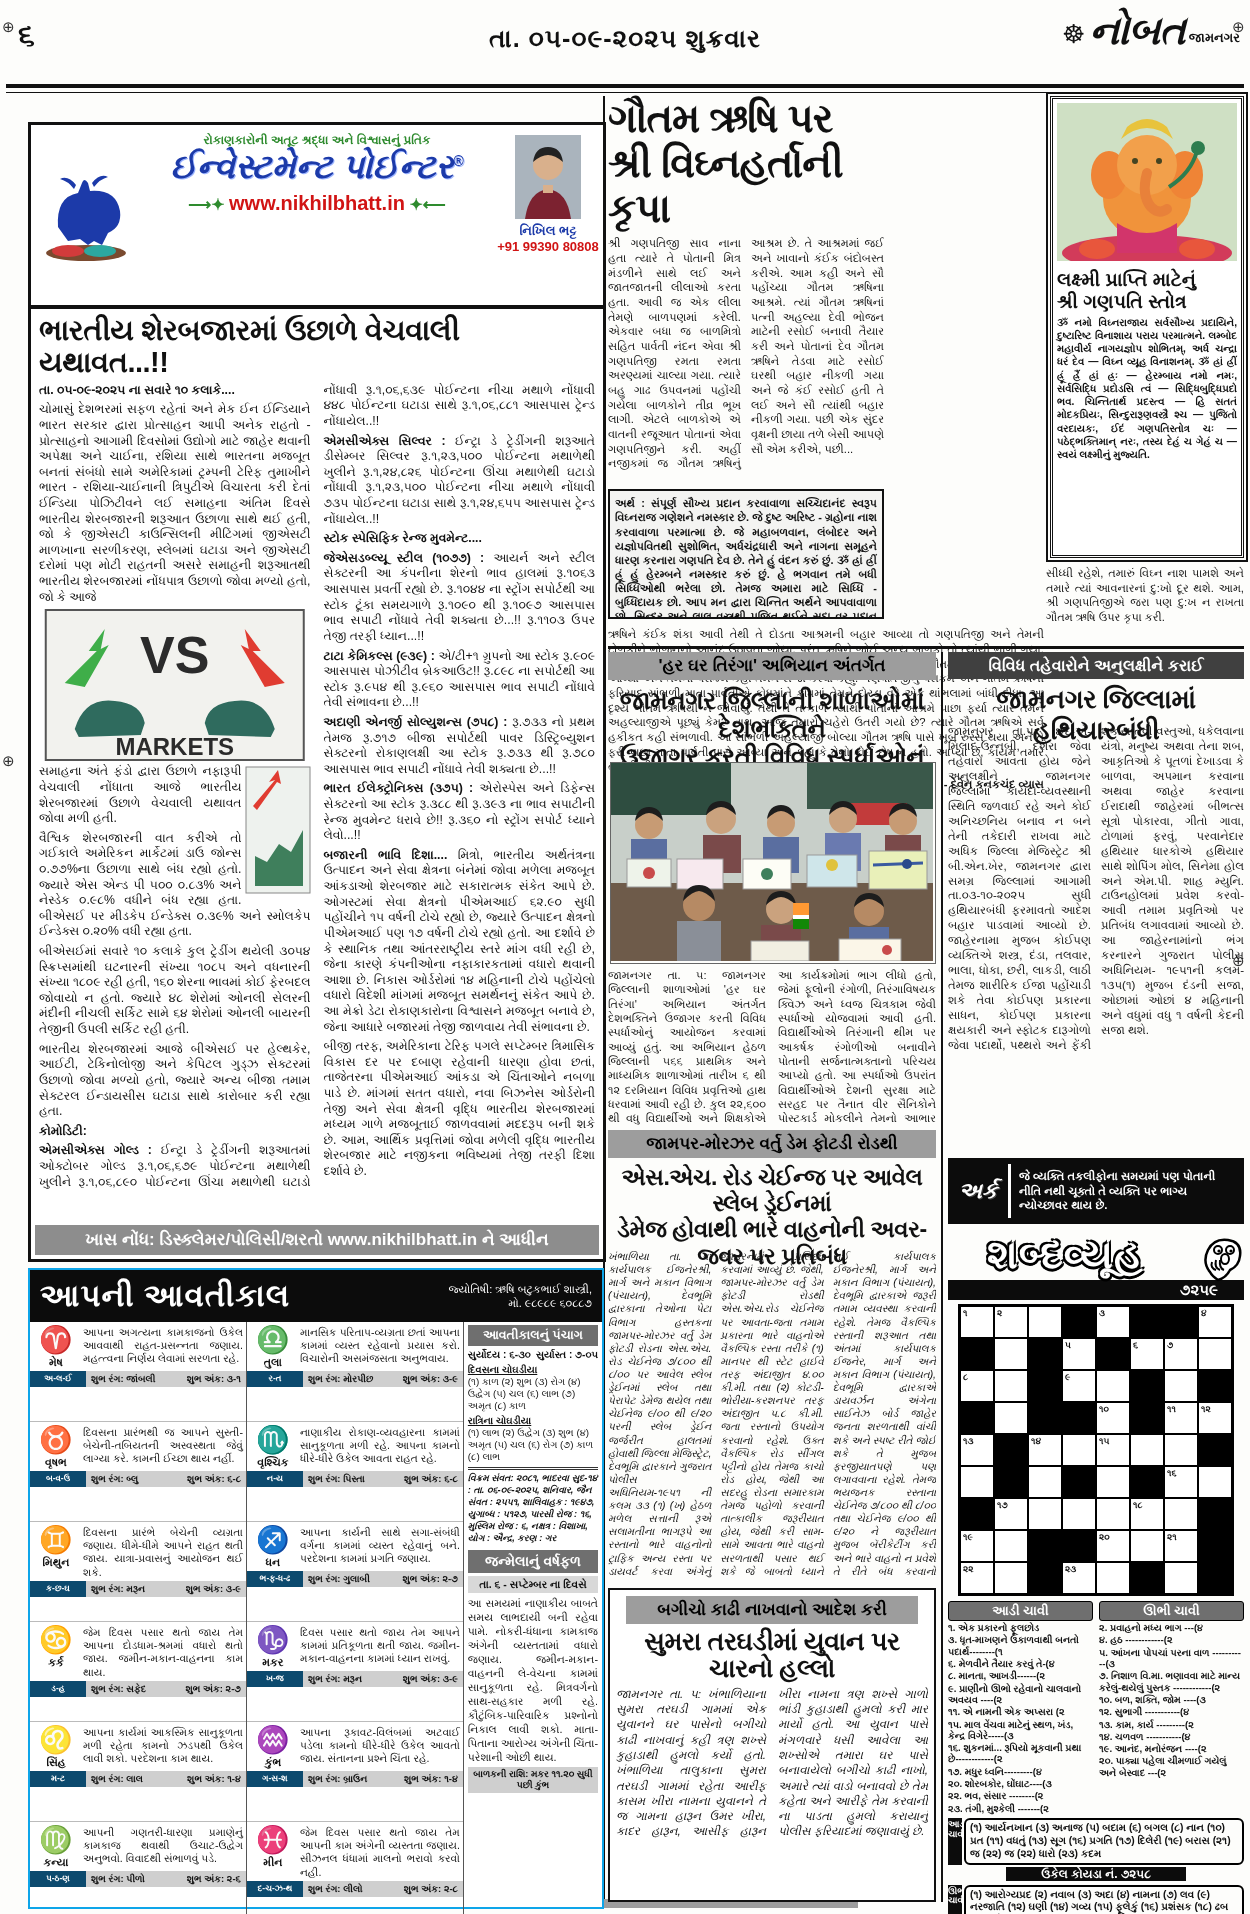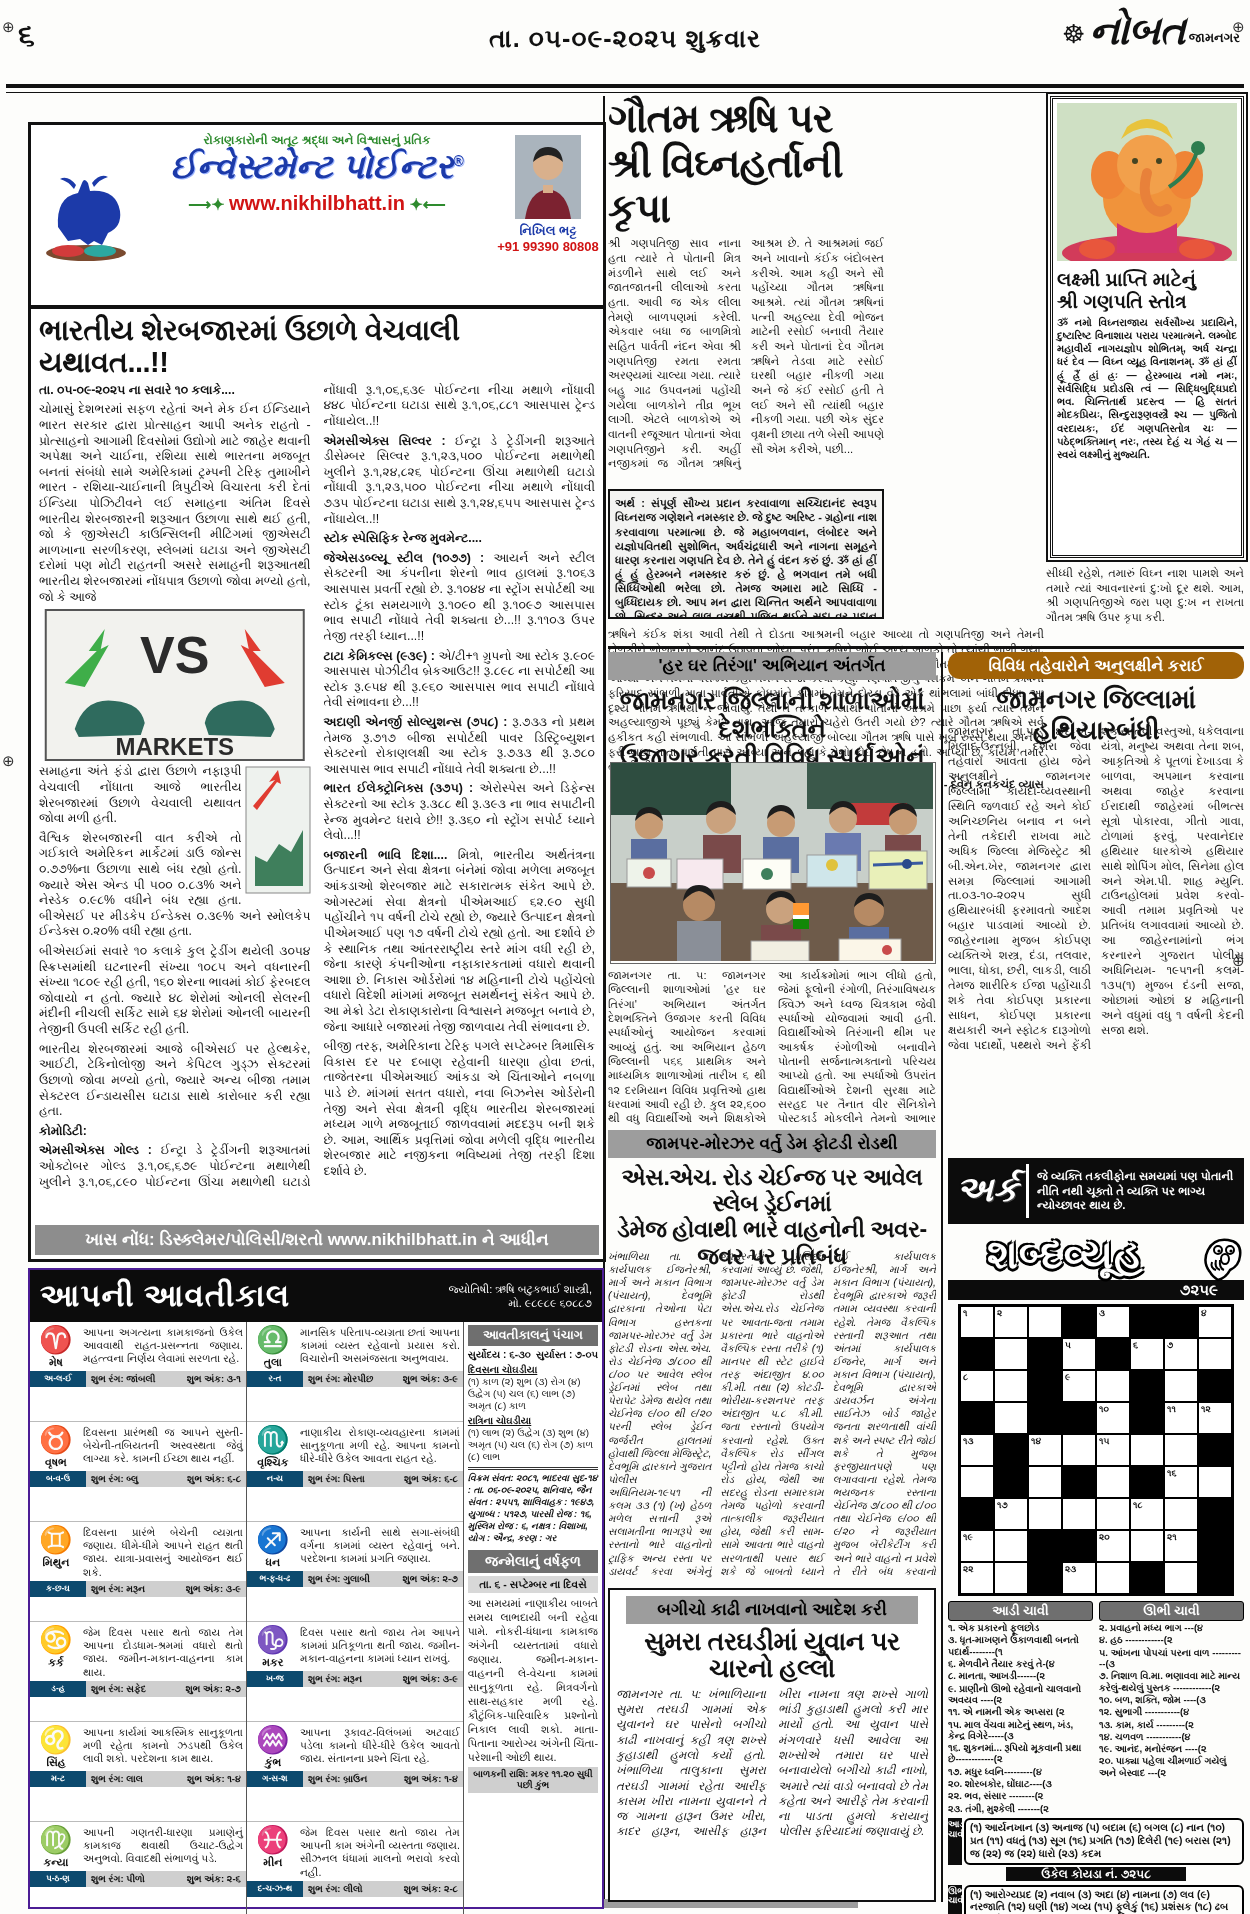--- a/index.html
+++ b/index.html
@@ -31,21 +31,21 @@
   .stockbox{left:28px;top:306px;width:572px;height:950px;border:3px solid #111;background:#fff;}
   .stock-headline{font-size:29px;font-weight:bold;line-height:1.1;padding:6px 8px 2px 8px;letter-spacing:-0.5px;}
   .stockflow{column-count:2;column-gap:13px;height:822px;margin:2px 8px;overflow:hidden;}
   .stockflow p{margin:0 0 4px 0;font-size:12.3px;line-height:1.27;}
   .stockflow .dateline{font-weight:bold;}
   .stockflow b{font-weight:bold;}
   .vsimg{width:100%;height:152px;margin:3px 0;}
   .minichart{float:right;width:66px;height:128px;margin:2px 0 2px 3px;}
   .disclaimer{position:absolute;left:4px;right:4px;bottom:4px;background:#8d8d8d;color:#fff;font-size:17px;font-weight:bold;text-align:center;padding:5px 0;}
   
-  .horobox{left:28px;top:1268px;width:572px;height:637px;border:2px solid #4c1d95;background:#fff;}
+  .horobox{left:28px;top:1268px;width:572px;height:637px;border:2px solid #0ea5e9;background:#fff;}
   .horohead{background:#0c0c0c;color:#fff;height:52px;display:flex;align-items:center;justify-content:space-between;padding:0 10px;}
   .horohead .ht{font-size:31px;font-weight:bold;letter-spacing:1px;}
   .horohead .ha{font-size:11px;text-align:right;line-height:1.3;}
   .zcols{display:flex;}
   .zcol{width:219px;border-right:1px solid #555;}
   .zentry{height:97px;overflow:hidden;border-bottom:1px solid #bbb;padding-top:2px;}
   .zrow{display:flex;gap:4px;padding:2px 3px 0 3px;}
   .zicon{width:46px;text-align:center;flex:none;}
   .zglyph{font-size:27px;color:#6f6f6f;display:block;line-height:1.1;}
   .zname{font-size:11px;font-weight:bold;display:block;}
@@ -72,21 +72,21 @@
   .g-right{flex:1;font-size:11.3px;line-height:1.3;}
   .g-right p{margin:0;}
   .byline{font-weight:bold;text-align:right;margin-top:3px !important;}
   
   .lakbox{left:1050px;top:96px;width:194px;height:462px;border:3px double #111;outline:2px solid #111;outline-offset:2px;background:#fff;padding:4px;box-sizing:border-box;}
   .lak-title{font-size:19px;font-weight:bold;line-height:1.15;margin-top:4px;}
   .lak-stotra{font-size:10.2px;font-weight:bold;line-height:1.3;margin-top:3px;}
   .lak-below{left:1046px;top:566px;width:198px;font-size:11.3px;line-height:1.3;text-align:justify;}
   
   .kicker{background:#9d9d9d;color:#000000;font-weight:bold;text-align:center;}
-  .kicker.dark{background:#a16207;color:#fff;border-radius:12px;}
+  .kicker.dark{background:#404040;color:#fff;}
   
   .school-kick{left:608px;top:652px;width:328px;height:28px;font-size:17px;line-height:28px;}
   .school-head{left:608px;top:686px;width:328px;text-align:center;font-size:25px;font-weight:bold;line-height:1.12;letter-spacing:-0.5px;}
   .school-photo{left:610px;top:762px;width:324px;height:200px;border:1px solid #666;}
   .school-body{left:608px;top:968px;width:328px;height:158px;column-count:2;column-gap:12px;font-size:11.2px;line-height:1.28;overflow:hidden;}
   .school-body p{margin:0;}
   
   .road-kick{left:608px;top:1130px;width:328px;height:28px;font-size:17px;line-height:28px;}
   .road-head{left:608px;top:1164px;width:328px;text-align:center;font-size:23px;font-weight:bold;line-height:1.14;letter-spacing:-0.5px;}
   .road-body{left:608px;top:1250px;width:328px;height:332px;column-count:3;column-gap:9px;font-size:10.4px;line-height:1.26;overflow:hidden;font-style:italic;}
@@ -97,21 +97,21 @@
   .sumra-head{font-size:25.5px;font-weight:bold;text-align:center;line-height:1.05;margin-top:4px;letter-spacing:-0.5px;}
   .sumra-body{column-count:2;column-gap:12px;font-size:11.8px;line-height:1.3;height:218px;overflow:hidden;margin-top:5px;font-style:italic;}
   .sumra-body p{margin:0;}
   
   .weap-kick{left:948px;top:652px;width:296px;height:27px;font-size:16px;line-height:27px;}
   .weap-head{left:948px;top:684px;width:296px;text-align:center;font-size:26px;font-weight:bold;letter-spacing:-0.5px;}
   .weap-body{left:948px;top:724px;width:296px;height:428px;column-count:2;column-gap:10px;font-size:11.6px;line-height:1.29;overflow:hidden;}
   .weap-body p{margin:0;}
   
   .arkbox{left:948px;top:1158px;width:296px;height:66px;background:#0c0c0c;display:flex;align-items:center;}
-  .ark-logo{width:78px;text-align:center;color:#fff;font-size:35px;font-weight:bold;font-style:italic;text-shadow:0 0 2px #000,1px 1px 0 #555;font-family:Liberation Mono, monospace;}
+  .ark-logo{width:60px;text-align:center;color:#fff;font-size:22px;font-weight:bold;font-style:italic;text-shadow:0 0 2px #000,1px 1px 0 #555;}
   .ark-div{width:3px;height:54px;background:#fff;}
   .ark-text{flex:1;color:#fff;font-size:11.5px;font-weight:bold;line-height:1.3;padding:0 8px;}
   
   .cw{left:948px;top:1232px;width:296px;}
   .cw-titlerow{display:flex;align-items:flex-start;}
   .cw-title{font-size:40px;font-weight:bold;color:#fff;letter-spacing:1px;text-shadow:-2px -2px 0 #000,2px -2px 0 #000,-2px 2px 0 #000,2px 2px 0 #000,0 3px 0 #000;padding-left:39px;}
   .cw-face{margin-left:auto;}
   .cw-numbar{background:#0c0c0c;color:#fff;font-size:15px;font-weight:bold;text-align:right;padding:1px 26px 1px 4px;margin-top:-6px;}
   .cw-grid{display:grid;grid-template-columns:repeat(8,34px);background:#000;border:2px solid #000;width:272px;margin:4px auto 0 auto;}
   .cw-cell{width:32px;height:30px;background:#fff;border:1px solid #000;position:relative;}

